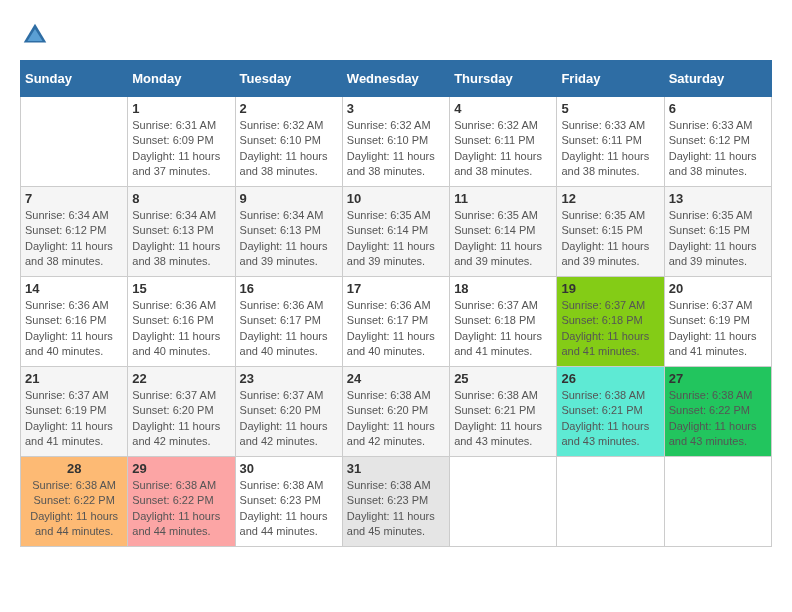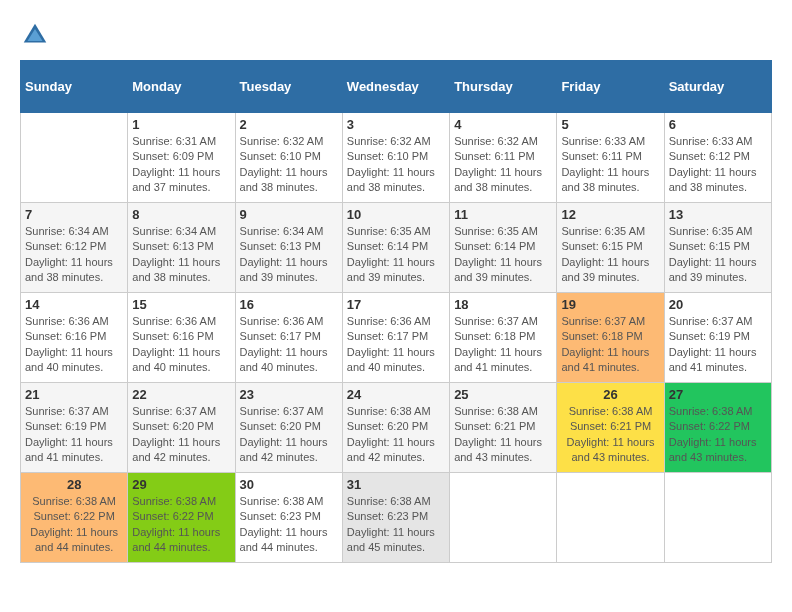--- a/index.html
+++ b/index.html
@@ -54,21 +54,21 @@
       color: #555;
     }
     table {
       width: 100%;
       border-collapse: collapse;
       font-size: 11px;
     }
     thead th {
       background-color: #2e6da4;
       color: #fff;
-      padding: 18px 4px;
+      padding: 10px 4px;
       text-align: left;
       font-size: 13px;
       font-weight: bold;
       border: 1px solid #2e6da4;
     }
     tbody td {
       border: 1px solid #ccc;
       padding: 4px;
       vertical-align: top;
       height: 90px;
@@ -253,21 +253,21 @@
 Daylight: 11 hours
 and 40 minutes.</div>
         </td>
         <td style="background-color: rgb(255, 255, 255);">
           <div class="day-number">18</div>
           <div class="day-info" style="white-space: pre-line;">Sunrise: 6:37 AM
 Sunset: 6:18 PM
 Daylight: 11 hours
 and 41 minutes.</div>
         </td>
-        <td style="background-color: #fdba74;">
+        <td style="background-color: #84cc16;">
           <div class="day-number">19</div>
           <div class="day-info" style="white-space: pre-line;">Sunrise: 6:37 AM
 Sunset: 6:18 PM
 Daylight: 11 hours
 and 41 minutes.</div>
         </td>
         <td style="background-color: rgb(255, 255, 255);">
           <div class="day-number">20</div>
           <div class="day-info" style="white-space: pre-line;">Sunrise: 6:37 AM
 Sunset: 6:19 PM
@@ -304,21 +304,21 @@
 Daylight: 11 hours
 and 42 minutes.</div>
         </td>
         <td style="background-color: rgb(245, 245, 245);">
           <div class="day-number">25</div>
           <div class="day-info" style="white-space: pre-line;">Sunrise: 6:38 AM
 Sunset: 6:21 PM
 Daylight: 11 hours
 and 43 minutes.</div>
         </td>
-        <td style="background-color: #fde047; text-align: center;">
+        <td style="background-color: #5eead4;">
           <div class="day-number">26</div>
           <div class="day-info" style="white-space: pre-line;">Sunrise: 6:38 AM
 Sunset: 6:21 PM
 Daylight: 11 hours
 and 43 minutes.</div>
         </td>
         <td style="background-color: #22c55e;">
           <div class="day-number">27</div>
           <div class="day-info" style="white-space: pre-line;">Sunrise: 6:38 AM
 Sunset: 6:22 PM
@@ -327,21 +327,21 @@
         </td>
       </tr>
       <tr>
         <td style="background-color: #fdba74; text-align: center;">
           <div class="day-number">28</div>
           <div class="day-info" style="white-space: pre-line;">Sunrise: 6:38 AM
 Sunset: 6:22 PM
 Daylight: 11 hours
 and 44 minutes.</div>
         </td>
-        <td style="background-color: #84cc16;">
+        <td style="background-color: #fca5a5;">
           <div class="day-number">29</div>
           <div class="day-info" style="white-space: pre-line;">Sunrise: 6:38 AM
 Sunset: 6:22 PM
 Daylight: 11 hours
 and 44 minutes.</div>
         </td>
         <td style="background-color: rgb(255, 255, 255);">
           <div class="day-number">30</div>
           <div class="day-info" style="white-space: pre-line;">Sunrise: 6:38 AM
 Sunset: 6:23 PM

